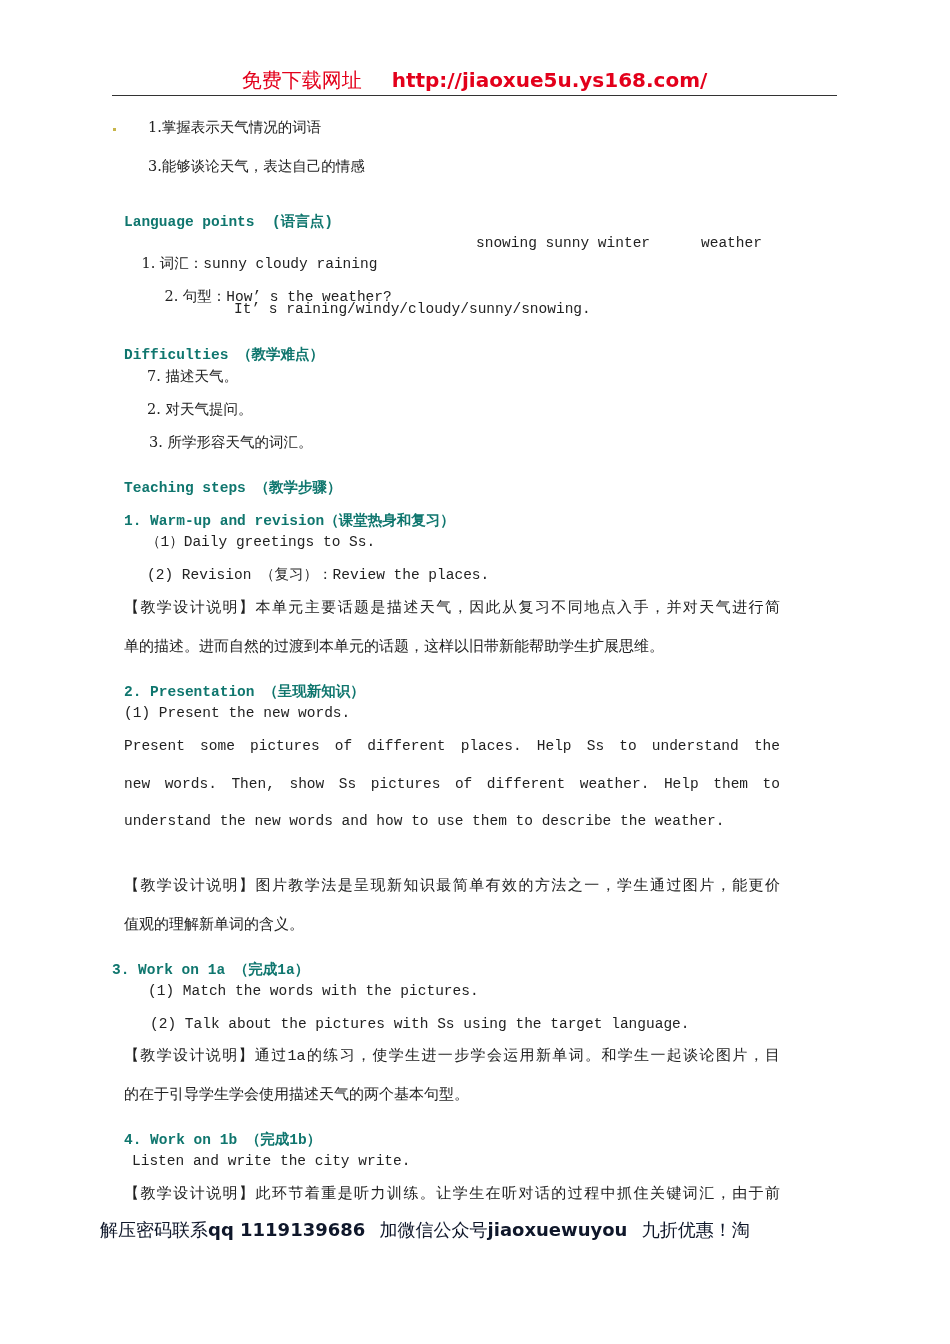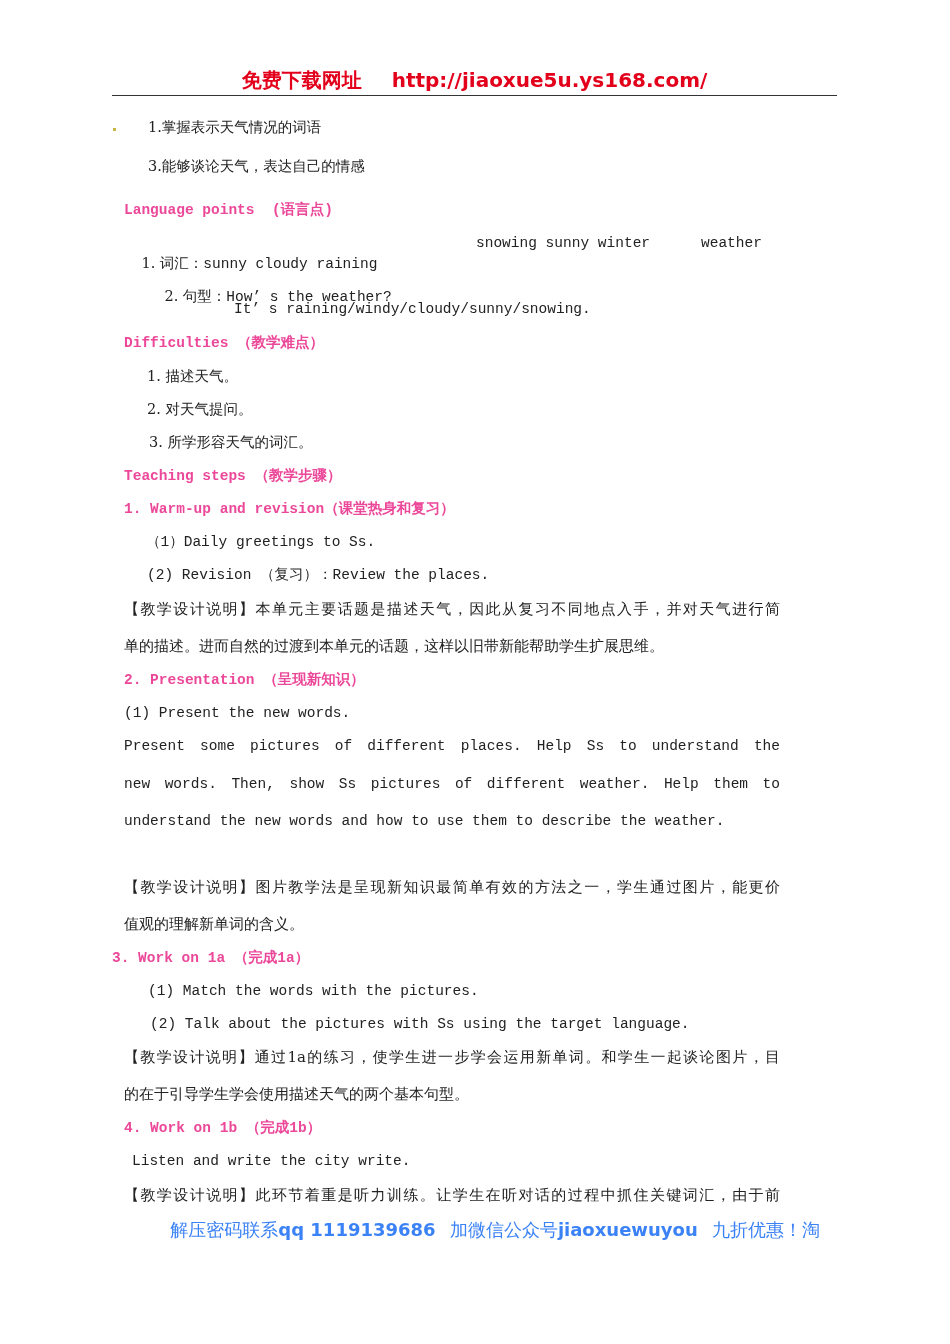--- a/index.html
+++ b/index.html
@@ -22,21 +22,21 @@
       width: 725px;
       height: 32px;
       text-align: center;
       font-family: "DejaVu Sans", "Liberation Sans", sans-serif;
       font-weight: bold;
       font-size: 20px;
       line-height: 32px;
       color: #e3001b;
       white-space: nowrap;
     }
-    .header .cn { font-weight: bold; margin-right: 30px; }
+    .header .cn { font-weight: normal; margin-right: 30px; }
     .header-rule {
       position: absolute;
       left: 112px;
       top: 95px;
       width: 725px;
       height: 0;
       border-top: 1.5px solid #333333;
     }
     .dot {
       position: absolute;
@@ -51,21 +51,22 @@
       font-size: 14.5px;
       line-height: 20px;
       white-space: pre;
       color: #222;
     }
     .cn-text {
       font-family: "DejaVu Serif", "Liberation Serif", serif;
     }
     .bold {
       font-weight: bold;
-      color: #ec4899;
+      color: #0f766e;
+      margin-top: 12px;
     }
     .just {
       position: absolute;
       left: 124px;
       width: 656px;
       font-size: 14.5px;
       line-height: 20px;
       white-space: nowrap;
       text-align: justify;
       text-align-last: justify;
@@ -74,32 +75,32 @@
     .para-cn {
       position: absolute;
       left: 124px;
       width: 656px;
       font-family: "DejaVu Serif", "Liberation Serif", serif;
       font-size: 15px;
       line-height: 20px;
       color: #222;
       white-space: nowrap;
     }
-    .para-cn.justify { text-align: justify; text-align-last: justify; }
+    .para-cn.justify { text-align: justify; text-align-last: justify; font-family: Liberation Mono, monospace; }
     .footer {
       position: absolute;
       left: 100px;
       top: 1218px;
       width: 720px;
-      text-align: right;
+      text-align: left;
       font-family: "DejaVu Sans", "Liberation Sans", sans-serif;
       font-weight: bold;
       font-size: 18px;
       line-height: 24px;
-      color: #3b82f6;
+      color: #0f172a;
     }
     .footer .cn { font-weight: normal; }
   </style>
 </head>
 <body>
 
 <div class="header">
   <span class="cn">免费下载网址</span><span>http://jiaoxue5u.ys168.com/</span>
 </div>
 <div class="header-rule"></div>
@@ -113,21 +114,21 @@
   <span class="cn-text">1. 词汇：</span><span>sunny cloudy raining</span>
 </div>
 <div class="line" style="left:476px; top:233px;">snowing sunny winter</div>
 <div class="line" style="left:701px; top:233px;">weather</div>
 <div class="line" style="left:147px; top:266px;">
   <span class="cn-text">2. 句型：</span><span>How’ s the weather?</span>
 </div>
 <div class="line" style="left:234px; top:299px;">It’ s raining/windy/cloudy/sunny/snowing.</div>
 
 <div class="line bold" style="left:124px; top:333px;">Difficulties （教学难点）</div>
-<div class="line cn-text" style="left:147px; top:366px;">1. 描述天气。</div>
+<div class="line cn-text" style="left:147px; top:366px;">7. 描述天气。</div>
 <div class="line cn-text" style="left:147px; top:399px;">2. 对天气提问。</div>
 <div class="line cn-text" style="left:149px; top:432px;">3. 所学形容天气的词汇。</div>
 
 <div class="line bold" style="left:124px; top:466px;">Teaching steps （教学步骤）</div>
 
 <div class="line bold" style="left:124px; top:499px;">1. Warm-up and revision（课堂热身和复习）</div>
 <div class="line" style="left:146px; top:532px;">（1）Daily greetings to Ss.</div>
 <div class="line" style="left:147px; top:565px;">(2) Revision （复习）：Review the places.</div>
 <div class="para-cn justify" style="top:599px;">【教学设计说明】本单元主要话题是描述天气，因此从复习不同地点入手，并对天气进行简</div>
 <div class="para-cn" style="top:636px;">单的描述。进而自然的过渡到本单元的话题，这样以旧带新能帮助学生扩展思维。</div>

